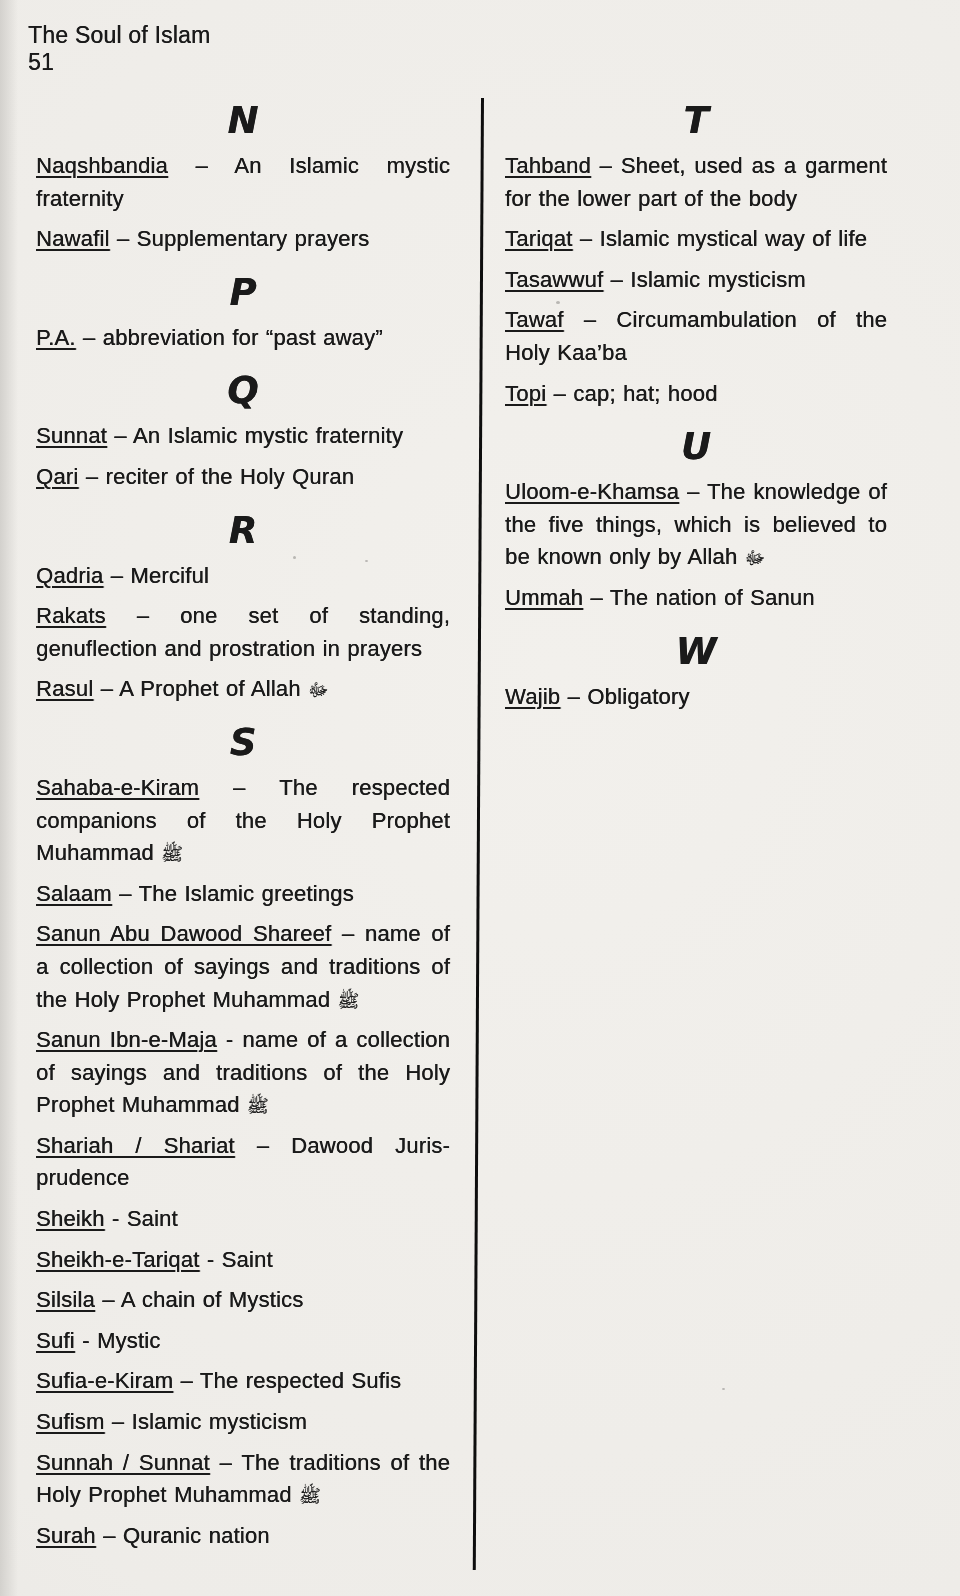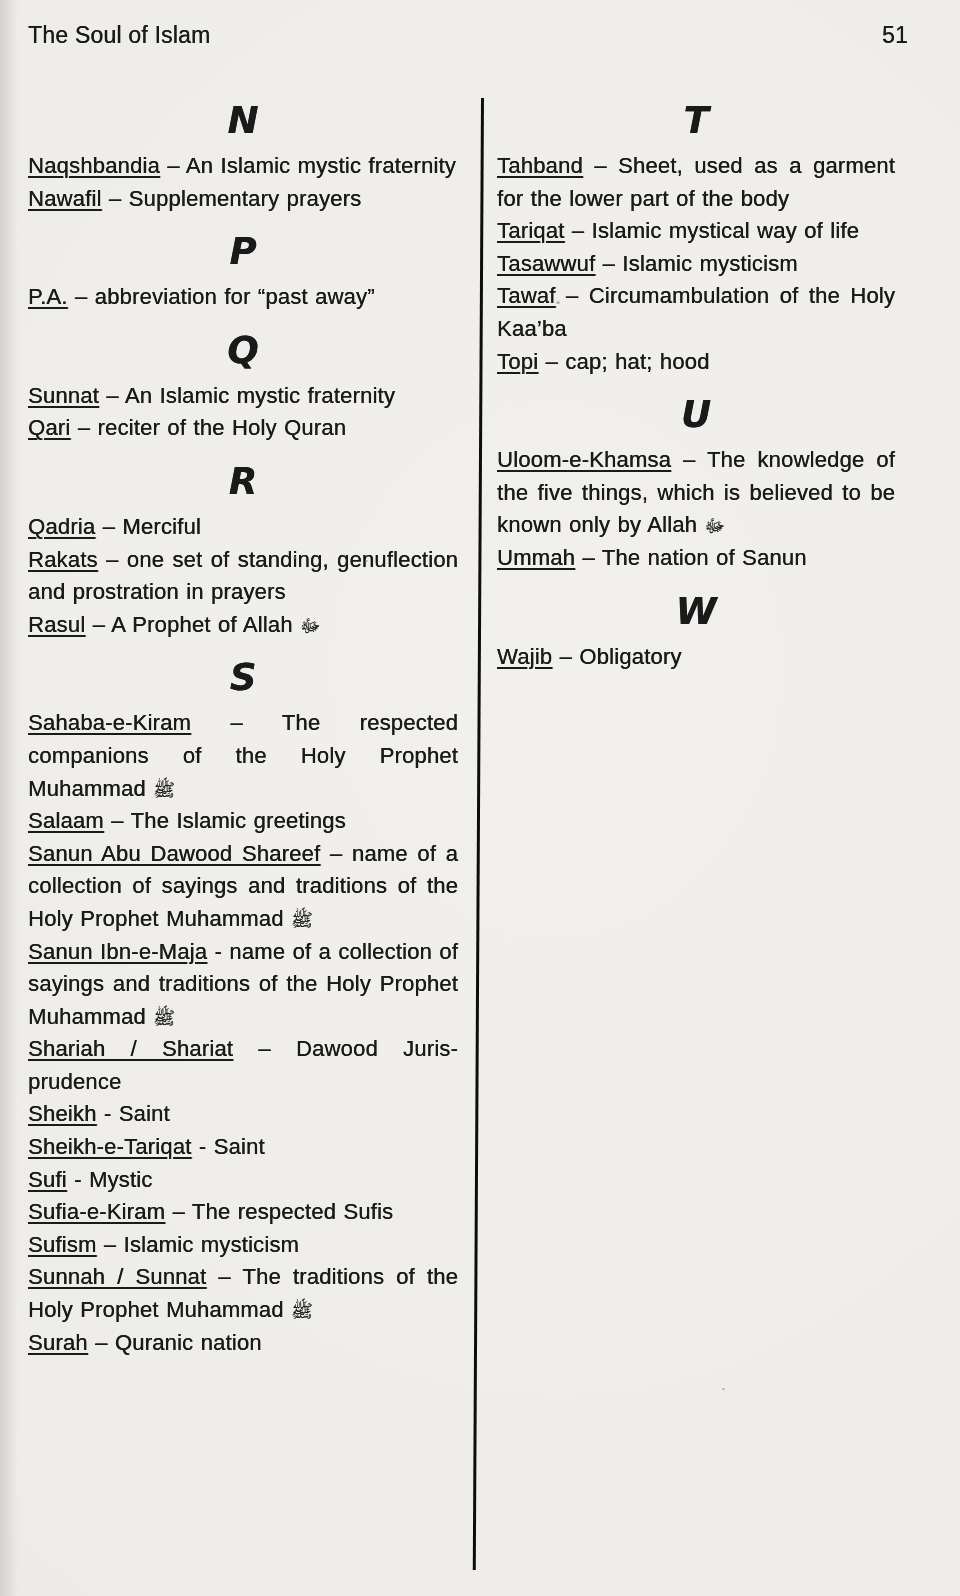--- a/index.html
+++ b/index.html
@@ -14,20 +14,21 @@
   .scan-edge{
     position:absolute;left:0;top:0;bottom:0;width:18px;
     background:linear-gradient(90deg,#d3d1cd 0%, rgba(238,236,232,0) 100%);
     pointer-events:none;
   }
   .page-header{
     position:absolute;top:22px;left:28px;right:52px;
     display:flex;justify-content:space-between;align-items:baseline;
     font-size:23px;letter-spacing:.2px;
     text-shadow:.35px 0 0 currentColor;
+    flex-direction:column;
   }
   .columns{
     position:absolute;top:98px;left:28px;
     display:flex;align-items:flex-start;
   }
   .column{text-shadow:.35px 0 0 currentColor;}
   .col-left{width:430px;}
   .col-right{width:398px;margin-left:13px;}
   .divider{
     width:3px;height:1472px;margin-left:23px;flex:0 0 3px;
@@ -36,21 +37,21 @@
   }
   .letter{
     font-family:"DejaVu Sans",sans-serif;
     font-weight:bold;font-style:italic;
     font-size:37px;line-height:42px;
     text-align:center;
     margin:16px 0 8px;
   }
   .column > .letter:first-child{margin-top:2px;}
   .entry{
-    margin:0;
+    margin:8px;
     font-size:22px;line-height:32.6px;
     text-align:justify;
     word-spacing:1px;letter-spacing:.2px;
   }
   .term{
     text-decoration:underline;
     text-decoration-thickness:2px;
     text-underline-offset:3px;
   }
   .honorific{font-size:18px;line-height:1;}
@@ -82,20 +83,21 @@
         <p class="entry"><span class="term">Rakats</span><span> – </span><span>one set of standing, genuflection and prostration in prayers</span></p>
         <p class="entry"><span class="term">Rasul</span><span> – </span><span>A Prophet of Allah</span> <span class="honorific">ﷻ</span></p>
         <div class="letter">S</div>
         <p class="entry"><span class="term">Sahaba-e-Kiram</span><span> – </span><span>The respected companions of the Holy Prophet Muhammad</span> <span class="honorific">ﷺ</span></p>
         <p class="entry"><span class="term">Salaam</span><span> – </span><span>The Islamic greetings</span></p>
         <p class="entry"><span class="term">Sanun Abu Dawood Shareef</span><span> – </span><span>name of a collection of sayings and traditions of the Holy Prophet Muhammad</span> <span class="honorific">ﷺ</span></p>
         <p class="entry"><span class="term">Sanun Ibn-e-Maja</span><span> - </span><span>name of a collection of sayings and traditions of the Holy Prophet Muhammad</span> <span class="honorific">ﷺ</span></p>
         <p class="entry"><span class="term">Shariah / Shariat</span><span> – </span><span>Dawood Juris-prudence</span></p>
         <p class="entry"><span class="term">Sheikh</span><span> - </span><span>Saint</span></p>
         <p class="entry"><span class="term">Sheikh-e-Tariqat</span><span> - </span><span>Saint</span></p>
+        <p class="entry"><span class="term">Silsila</span><span> – </span><span>A chain of Mystics</span></p>
         <p class="entry"><span class="term">Sufi</span><span> - </span><span>Mystic</span></p>
         <p class="entry"><span class="term">Sufia-e-Kiram</span><span> – </span><span>The respected Sufis</span></p>
         <p class="entry"><span class="term">Sufism</span><span> – </span><span>Islamic mysticism</span></p>
         <p class="entry"><span class="term">Sunnah / Sunnat</span><span> – </span><span>The traditions of the Holy Prophet Muhammad</span> <span class="honorific">ﷺ</span></p>
         <p class="entry"><span class="term">Surah</span><span> – </span><span>Quranic nation</span></p>
       </div>
     <div class="divider"></div>
     <div class="column col-right">
         <div class="letter">T</div>
         <p class="entry"><span class="term">Tahband</span><span> – </span><span>Sheet, used as a garment for the lower part of the body</span></p>

